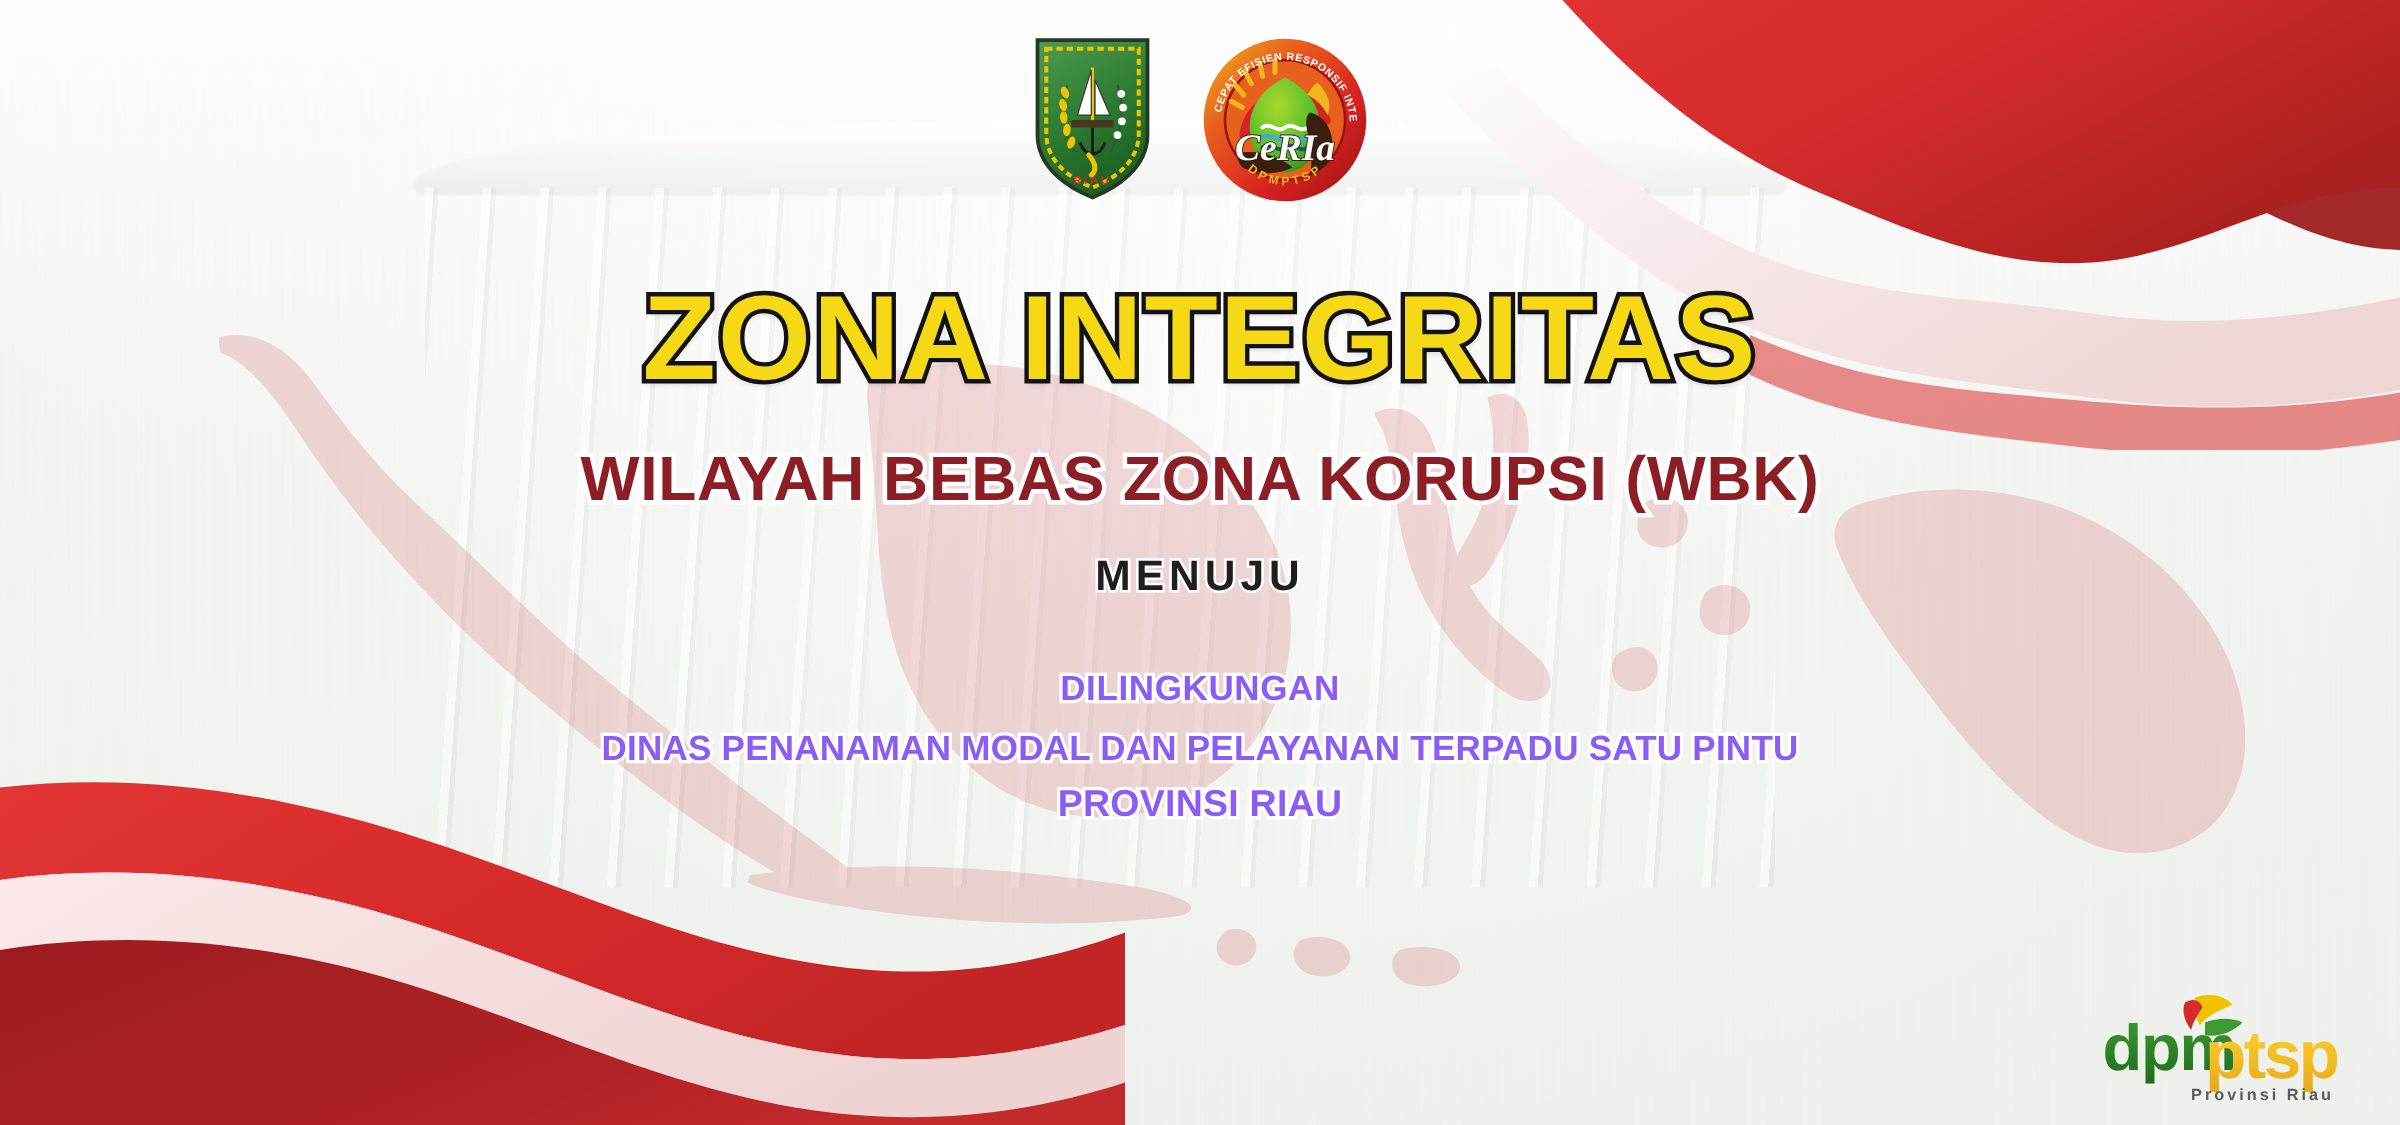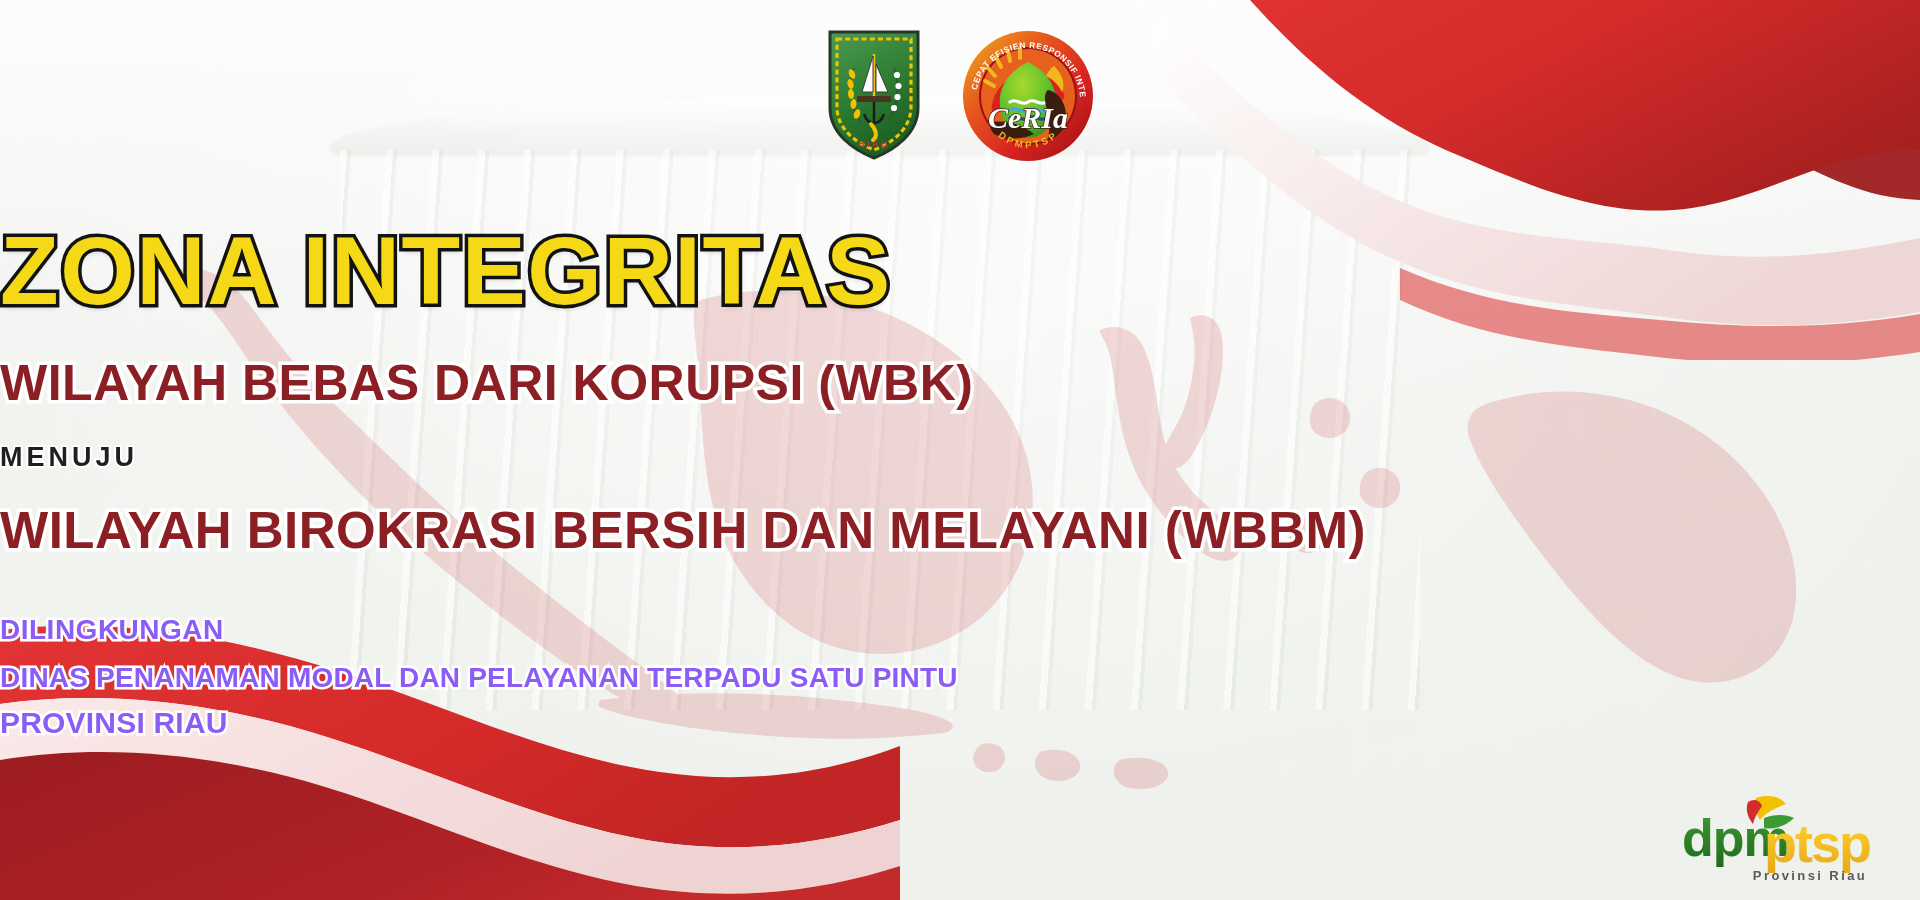--- a/index.html
+++ b/index.html
@@ -78,20 +78,21 @@
   }
   .logo-riau { width: 96px; height: 136px; }
   .logo-ceria { width: 132px; height: 132px; margin-top: 4px; }
 
   
   .content {
     position: absolute;
     top: 0; left: 0;
     width: 100%;
     z-index: 7;
+    text-align: center;
   }
 
   .title-zi {
     margin: 0;
     padding-top: 224px;
     font-size: 96px;
     line-height: 0.98;
     font-weight: 900;
     letter-spacing: 1.5px;
     color: #F5D916;
@@ -108,21 +109,21 @@
     font-weight: 900;
     letter-spacing: 0.5px;
     color: #8C1F24;
     -webkit-text-stroke: 7px #ffffff;
     paint-order: stroke fill;
   }
 
   .line-menuju {
     margin: 0;
     padding-top: 30px;
-    font-size: 27px;
+    font-size: 34px;
     font-weight: 900;
     letter-spacing: 4px;
     color: #1f1f1f;
     -webkit-text-stroke: 4px #ffffff;
     paint-order: stroke fill;
   }
 
   .line-wbbm {
     margin: 0;
     padding-top: 28px;
@@ -376,23 +377,22 @@
       </text>
       <text font-family="'Liberation Sans',sans-serif" font-size="9.6" font-weight="bold" fill="#F0B81E" letter-spacing="3">
         <textPath href="#ceriaArcBot" startOffset="26%">DPMPTSP</textPath>
       </text>
       <text x="66" y="98" font-family="'Liberation Serif',serif" font-size="30" font-style="italic" font-weight="bold" fill="#FFFFFF" text-anchor="middle" stroke="#3A1F10" stroke-width="1.4" paint-order="stroke">CeRIa</text>
     </svg>
   </div>
 
   <div class="content">
     <h1 class="title-zi">ZONA INTEGRITAS</h1>
-    <div class="line-wbk">WILAYAH BEBAS DARI KORUPSI (WBK)</div>
+    <div class="line-wbk">WILAYAH BEBAS ZONA KORUPSI (WBK)</div>
     <div class="line-menuju">MENUJU</div>
-    <div class="line-wbbm">WILAYAH BIROKRASI BERSIH DAN MELAYANI (WBBM)</div>
     <div class="footer-block">
       <span class="f1">DILINGKUNGAN</span>
       <span class="f2">DINAS PENANAMAN MODAL DAN PELAYANAN TERPADU SATU PINTU</span>
       <span class="f3">PROVINSI RIAU</span>
     </div>
   </div>
 
   <svg class="logo-dpm" viewBox="0 0 232 104">
     <defs>
       <linearGradient id="dpmGreen" x1="0" y1="0" x2="0" y2="1">

